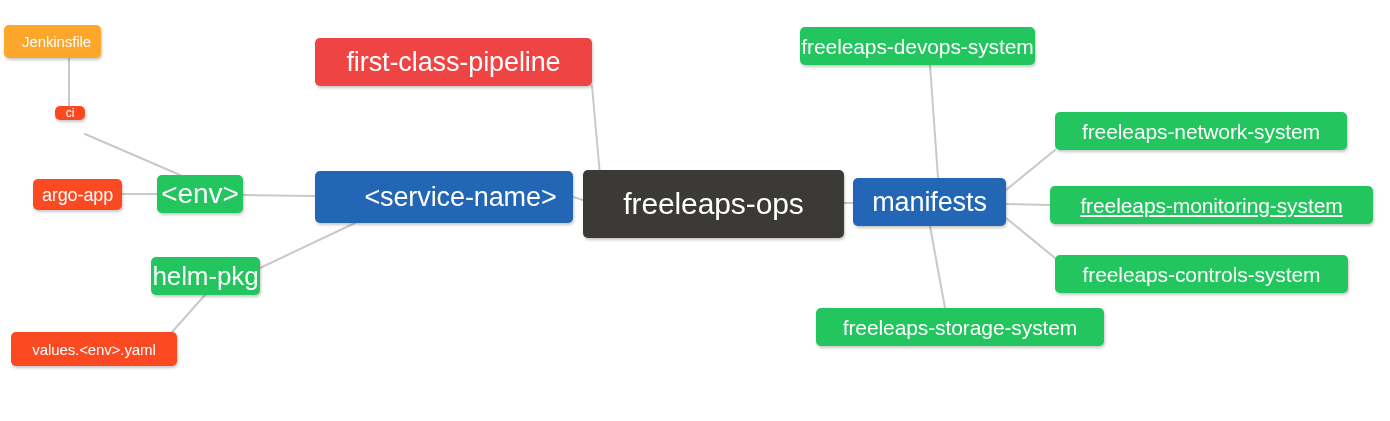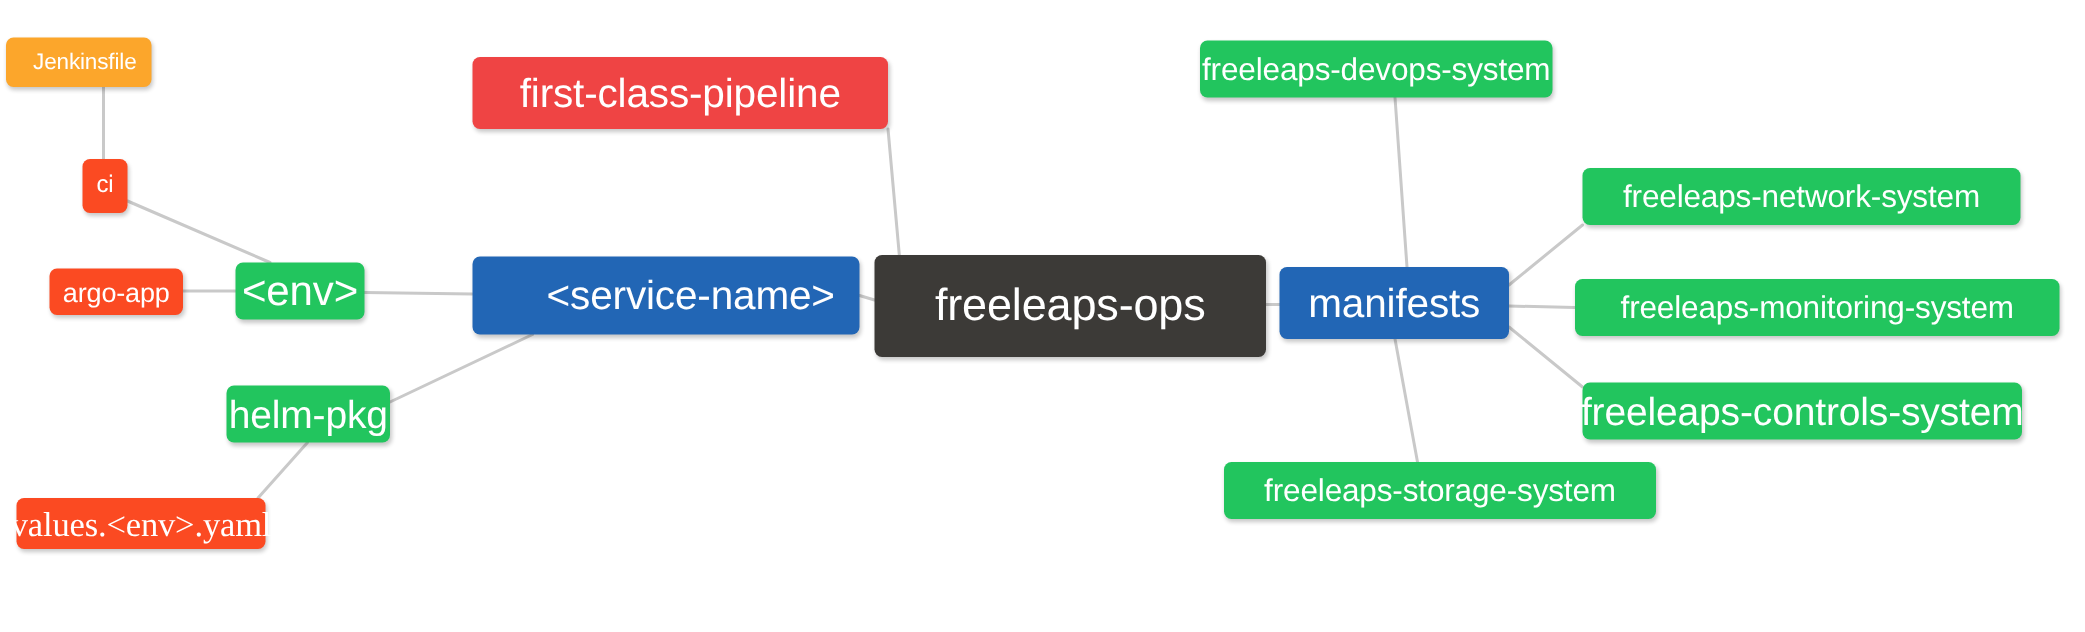--- a/index.html
+++ b/index.html
@@ -73,41 +73,41 @@
       </div>
       <div class="node" style="left: 853px; top: 178px; width: 153px; height: 48px; background: rgb(34, 102, 181); font-size: 27px;">
         <span>manifests</span>
       </div>
       <div class="node" style="left: 157px; top: 175px; width: 86px; height: 38px; background: rgb(34, 197, 94); font-size: 28px;">
         <span>&lt;env&gt;</span>
       </div>
       <div class="node" style="left: 151px; top: 257px; width: 109px; height: 38px; background: rgb(34, 197, 94); font-size: 26px;">
         <span>helm-pkg</span>
       </div>
-      <div class="node" style="left: 55px; top: 106px; width: 30px; height: 36px; background: rgb(251, 74, 34); font-size: 16px;">
+      <div class="node" style="left: 55px; top: 106px; width: 30px; height: 14px; background: rgb(251, 74, 34); font-size: 12px;">
         <span>ci</span>
       </div>
       <div class="node" style="left: 33px; top: 179px; width: 89px; height: 31px; background: rgb(251, 74, 34); font-size: 18px;">
         <span>argo-app</span>
       </div>
       <div class="node" style="left: 4px; top: 25px; width: 97px; height: 33px; background: rgb(252, 166, 43); font-size: 15px; justify-content: flex-end;">
         <span>Jenkinsfile</span>
       </div>
-      <div class="node" style="left: 11px; top: 332px; width: 166px; height: 34px; background: rgb(251, 74, 34); font-size: 23px; font-family: Liberation Serif, serif;">
+      <div class="node" style="left: 11px; top: 332px; width: 166px; height: 34px; background: rgb(251, 74, 34); font-size: 15px;">
         <span>values.&lt;env&gt;.yaml</span>
       </div>
       <div class="node" style="left: 800px; top: 27px; width: 235px; height: 38px; background: rgb(34, 197, 94); font-size: 21px;">
         <span>freeleaps-devops-system</span>
       </div>
       <div class="node" style="left: 1055px; top: 112px; width: 292px; height: 38px; background: rgb(34, 197, 94); font-size: 21px;">
         <span>freeleaps-network-system</span>
       </div>
-      <div class="node" style="left: 1050px; top: 186px; width: 323px; height: 38px; background: rgb(34, 197, 94); font-size: 21px;">
+      <div class="node" style="left: 1050px; top: 186px; width: 323px; height: 38px; background: rgb(34, 197, 94); font-size: 21px; text-decoration: underline;">
         <span>freeleaps-monitoring-system</span>
       </div>
-      <div class="node" style="left: 1055px; top: 255px; width: 293px; height: 38px; background: rgb(34, 197, 94); font-size: 26px;">
+      <div class="node" style="left: 1055px; top: 255px; width: 293px; height: 38px; background: rgb(34, 197, 94); font-size: 21px;">
         <span>freeleaps-controls-system</span>
       </div>
       <div class="node" style="left: 816px; top: 308px; width: 288px; height: 38px; background: rgb(34, 197, 94); font-size: 21px;">
         <span>freeleaps-storage-system</span>
       </div>
     </div>
 </div>
 
 </body></html>

